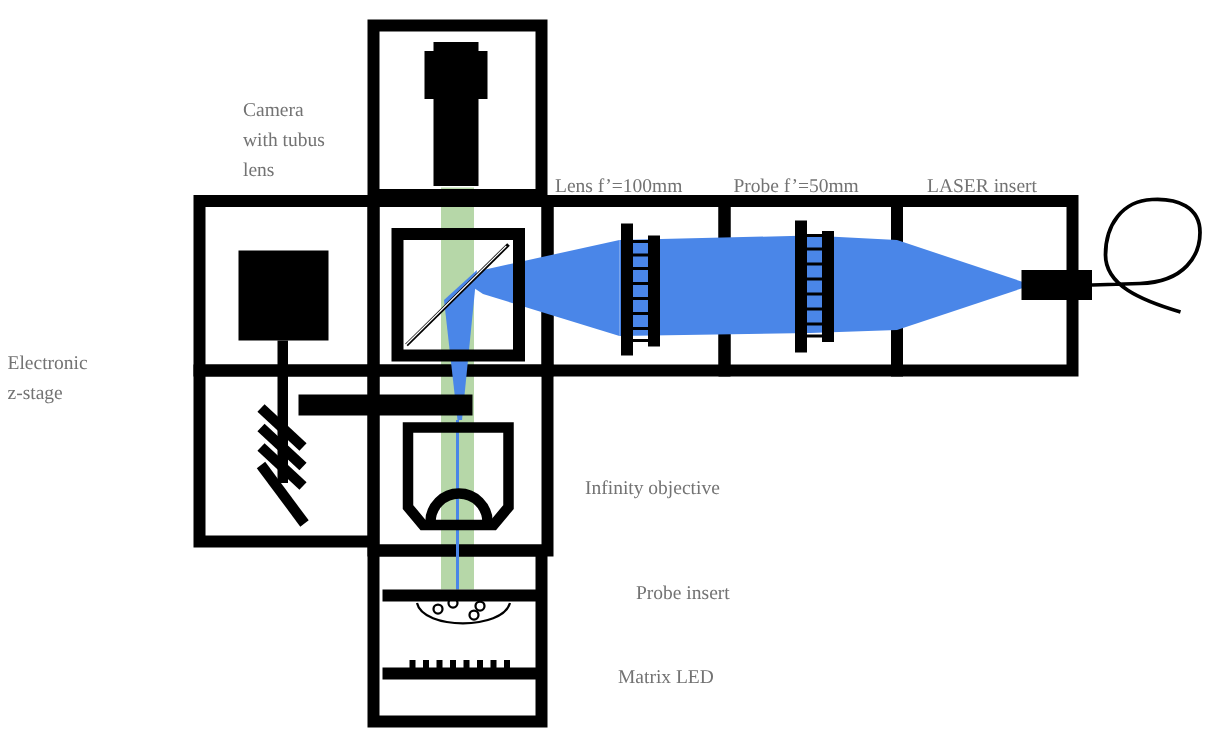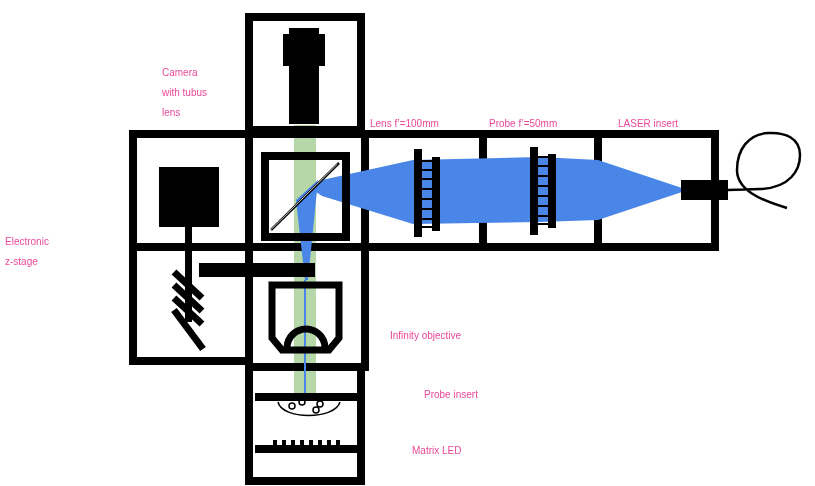--- a/index.html
+++ b/index.html
@@ -1,18 +1,18 @@
 <!DOCTYPE html>
 <html><head>
 <meta charset="utf-8">
 <style>
   html, body { margin:0; padding:0; background:#ffffff; }
   body { width:815px; height:486px; position:relative; overflow:hidden; font-family:"Liberation Sans", sans-serif; }
   svg { position:absolute; left:0; top:0; }
-  .lbl { position:absolute; font-family:Liberation Sans, sans-serif; font-size:10px; color:#ec4899; line-height:20px; white-space:pre; }
+  .lbl { position:absolute; font-family:Liberation Serif, serif; font-size:13px; color:#737373; line-height:20px; white-space:pre; }
 </style>
 </head>
 <body>
 
 <svg width="815" height="486" viewBox="0 0 815 486">
 
   <rect x="294" y="125" width="22" height="268" fill="#b6d7a8"></rect>
 
   <rect x="249" y="17" width="112" height="113" fill="none" stroke="#000" stroke-width="8"></rect>
   <rect x="133" y="134" width="116" height="113" fill="none" stroke="#000" stroke-width="8"></rect>
@@ -113,15 +113,15 @@
 </svg>
 
 <div class="lbl" style="left:162px;top:63px;">Camera
 with tubus
 lens</div>
 <div class="lbl" style="left:5px;top:232px;">Electronic
 z-stage</div>
 <div class="lbl" style="left:370px;top:114px;">Lens f’=100mm</div>
 <div class="lbl" style="left:489px;top:114px;">Probe f’=50mm</div>
 <div class="lbl" style="left:618px;top:114px;">LASER insert</div>
-<div class="lbl" style="left:390px;top:326px;text-align:right;">Infinity objective</div>
+<div class="lbl" style="left:390px;top:315px;text-align:right;">Infinity objective</div>
 <div class="lbl" style="left:424px;top:385px;">Probe insert</div>
 <div class="lbl" style="left:412px;top:441px;">Matrix LED</div>
 
 </body></html>

